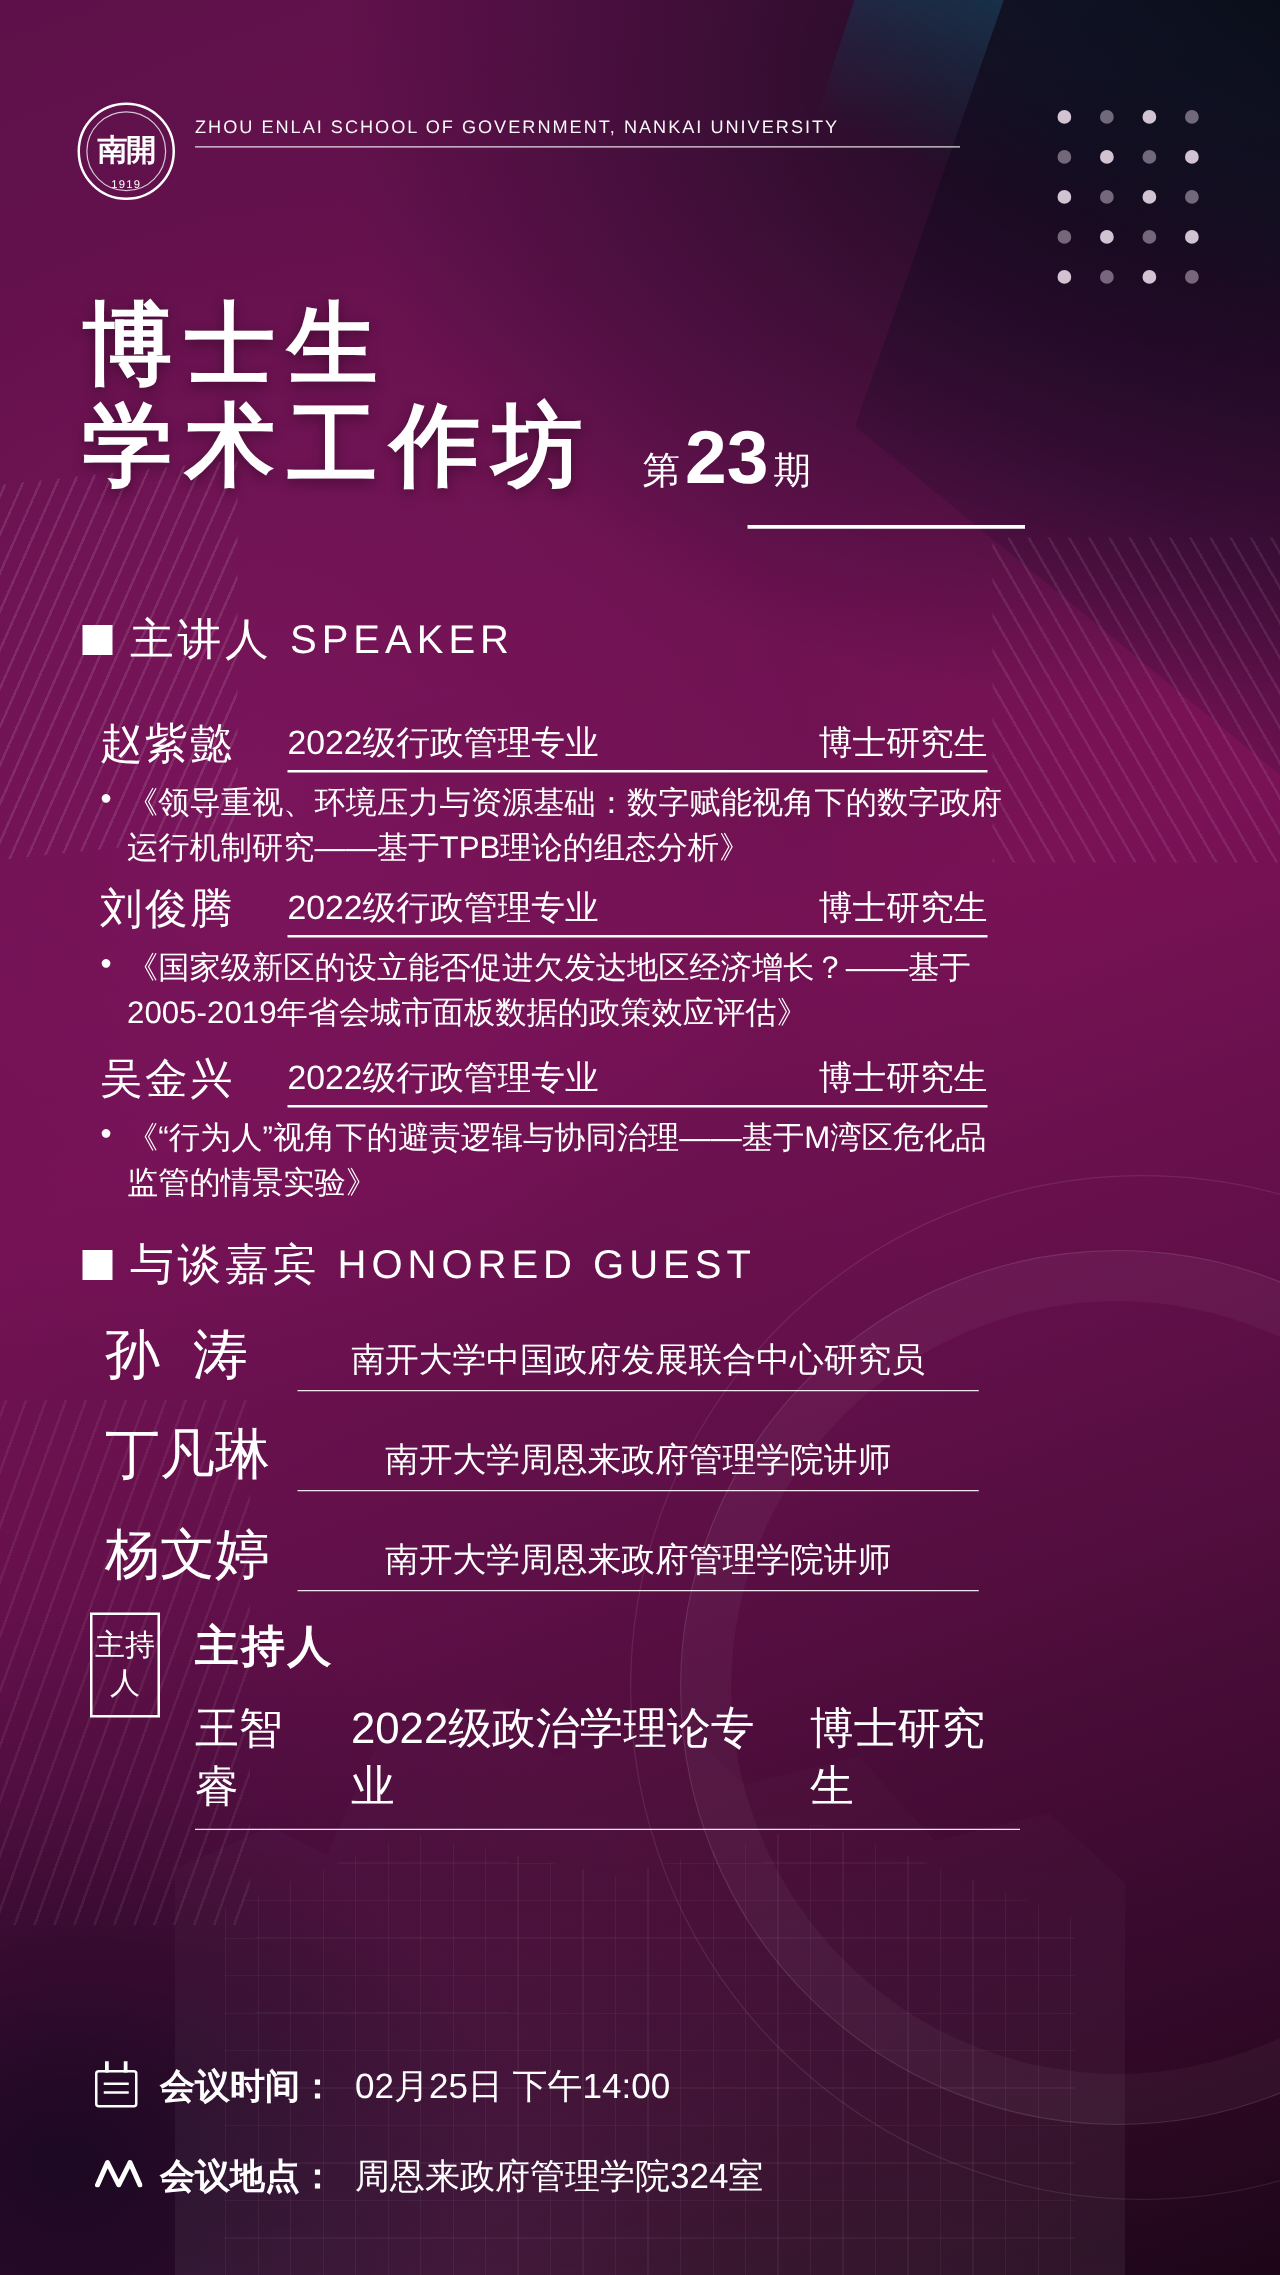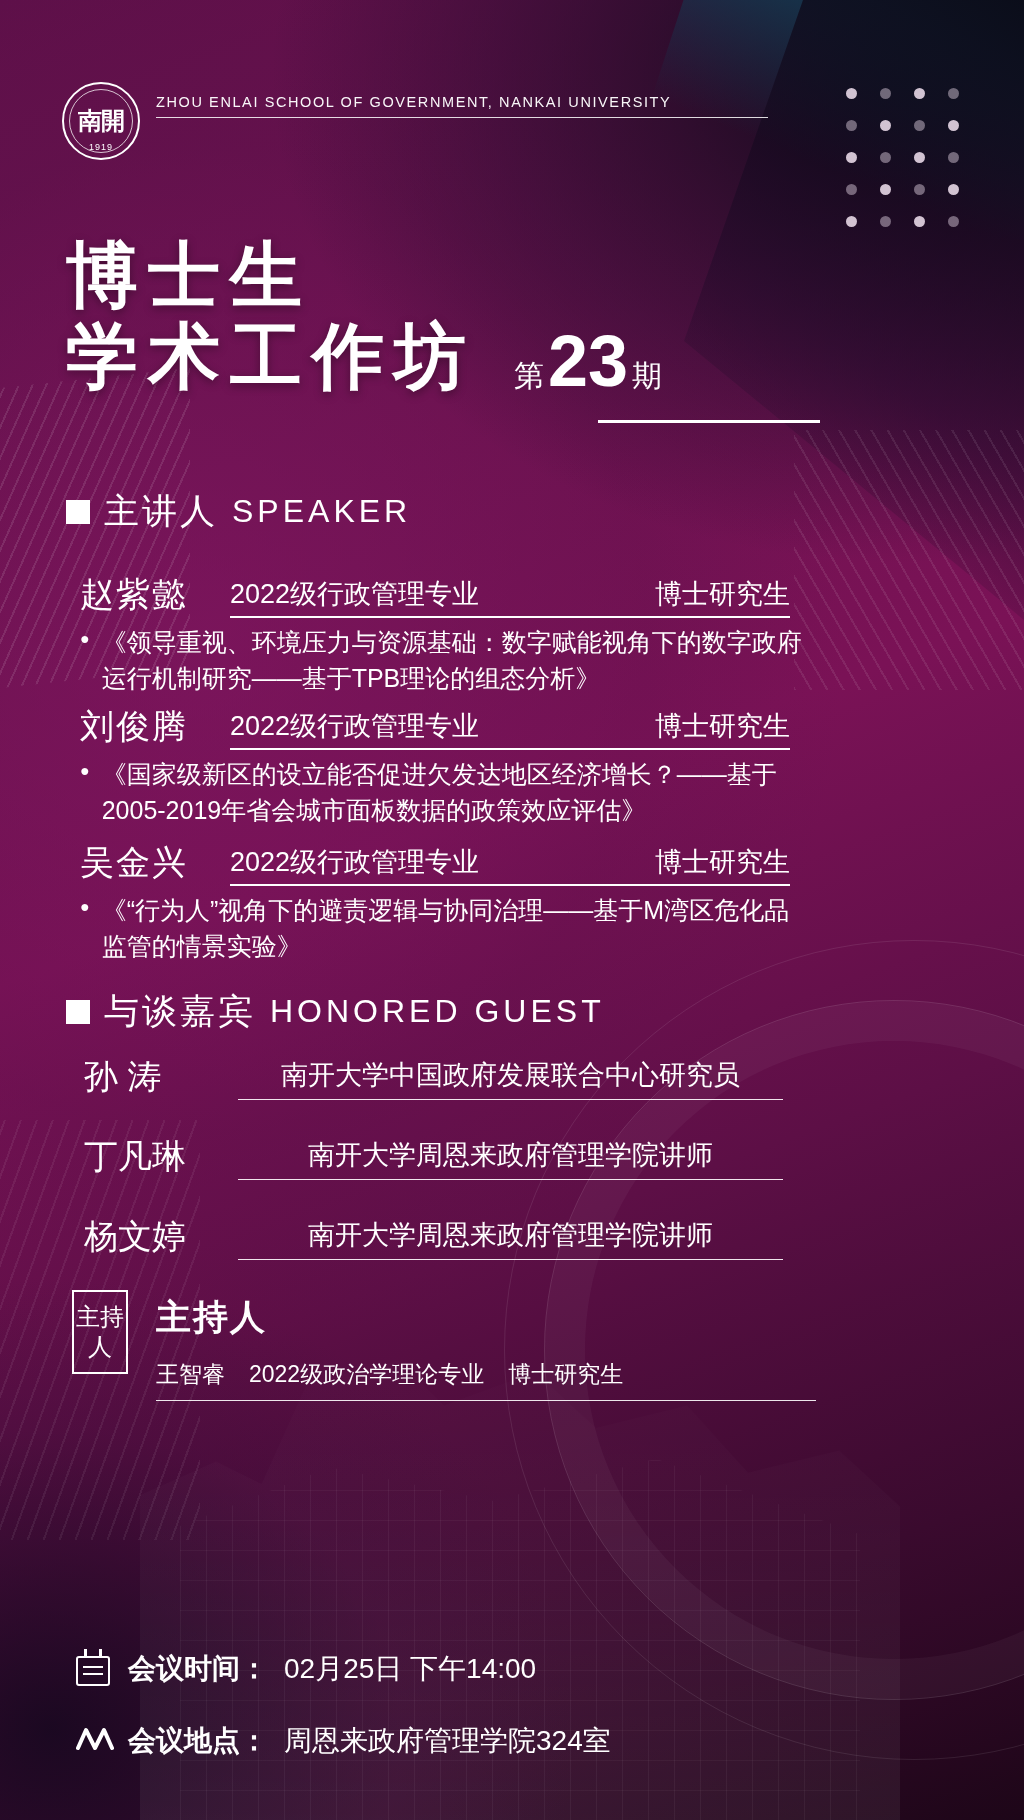--- a/index.html
+++ b/index.html
@@ -111,21 +111,21 @@
 
   .title-block { position:absolute; top:236px; left:66px; }
   .title-l1, .title-l2 {
     font-family:"Liberation Serif", serif;
     font-weight:700; font-size:72px; letter-spacing:10px; line-height:1.12;
     text-shadow:0 3px 10px rgba(0,0,0,.35);
   }
   .title-l2-row { display:flex; align-items:flex-end; gap:16px; }
   .issue { display:flex; align-items:baseline; margin-left:22px; }
   .issue .pre { font-size:30px; font-family:"Liberation Serif", serif; }
-  .issue .num { font-size:72px; font-weight:700; line-height:.9; margin:0 4px; }
+  .issue .num { font-size:60px; font-weight:700; line-height:.9; margin:0 4px; }
   .issue .post { font-size:30px; font-family:"Liberation Serif", serif; }
   .issue-underline { position:absolute; left:598px; top:420px; width:222px; height:3px; background:#fff; }
 
   .section-head { position:absolute; display:flex; align-items:center; gap:14px; }
   .sq { width:24px; height:24px; background:#fff; display:block; }
   .sec-cn { font-size:35px; font-family:"Liberation Serif", serif; letter-spacing:3px; }
   .sec-en { font-size:32px; letter-spacing:4px; }
 
   .person { position:absolute; display:flex; align-items:flex-end; }
   .p-name {
@@ -134,31 +134,31 @@
   .p-meta {
     border-bottom:2px solid #fff; padding-bottom:4px; display:flex; gap:60px; font-size:27px; white-space:nowrap;
   }
   .p-meta.wide { min-width:560px; justify-content:space-between; }
 
   .topic { position:absolute; display:flex; gap:12px; font-size:25px; line-height:1.45; }
   .topic .bullet { font-size:16px; line-height:1.9; }
   .topic .txt { max-width:700px; }
 
   .guest { position:absolute; display:flex; align-items:flex-end; gap:14px; }
-  .g-name { font-size:34px; font-family:Liberation Sans, sans-serif; width:140px; }
+  .g-name { font-size:44px; font-family:Liberation Mono, monospace; width:140px; }
   .g-org { border-bottom:1.5px solid rgba(255,255,255,.9); padding-bottom:6px; font-size:27px; width:545px; text-align:center; }
 
   .host-block { position:absolute; left:72px; top:1290px; display:flex; gap:28px; align-items:flex-start; }
   .host-badge {
     border:2px solid #fff; width:56px; padding:10px 0; text-align:center;
     font-size:24px; line-height:1.25; font-family:"Liberation Serif", serif;
   }
   .host-right { padding-top:4px; }
   .host-title { font-size:35px; font-weight:700; font-family:"Liberation Serif", serif; letter-spacing:2px; }
-  .host-line { margin-top:18px; font-size:23px; display:flex; gap:24px; border-bottom:1.5px solid rgba(255,255,255,.9); padding-bottom:10px; width:660px; }
+  .host-line { margin-top:18px; font-size:35px; display:flex; gap:24px; border-bottom:1.5px solid rgba(255,255,255,.9); padding-bottom:10px; width:660px; }
 
   .info-row { position:absolute; display:flex; align-items:center; gap:16px; font-size:28px; }
   .info-row .lbl { font-weight:700; }
   .icon-box { width:36px; height:34px; position:relative; flex:0 0 auto; }
   .cal { border:2.5px solid #fff; width:34px; height:30px; border-radius:3px; position:absolute; bottom:0; }
   .cal:before, .cal:after {
     content:""; position:absolute; top:-9px; width:3px; height:9px; background:#fff;
   }
   .cal:before { left:6px; } .cal:after { right:6px; }
   .cal span { position:absolute; left:5px; right:5px; top:8px; height:2px; background:#fff; }

